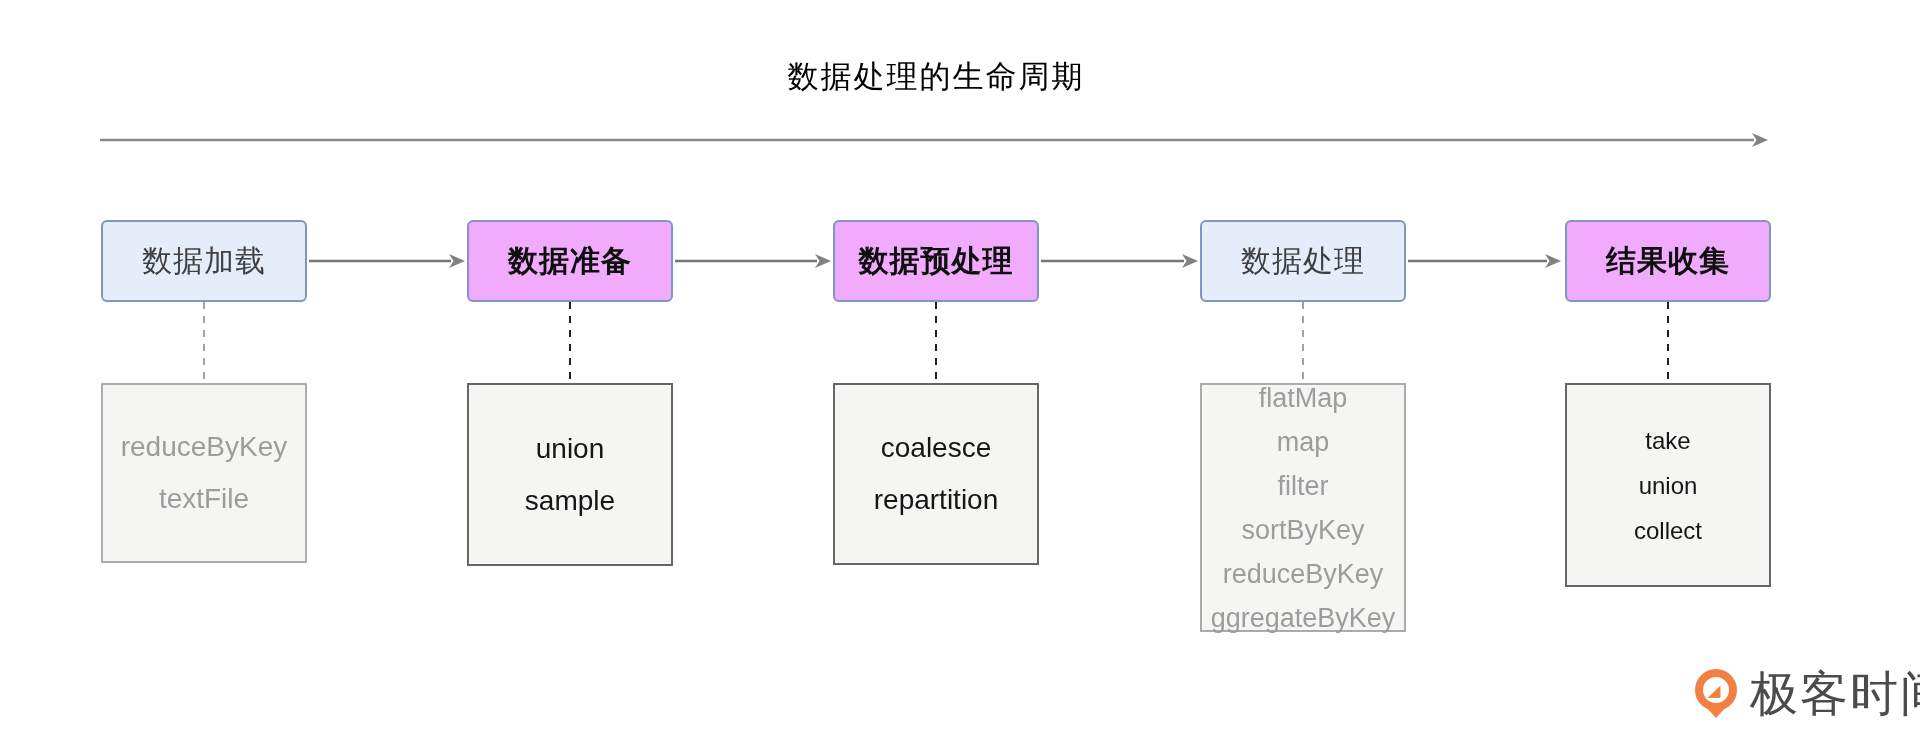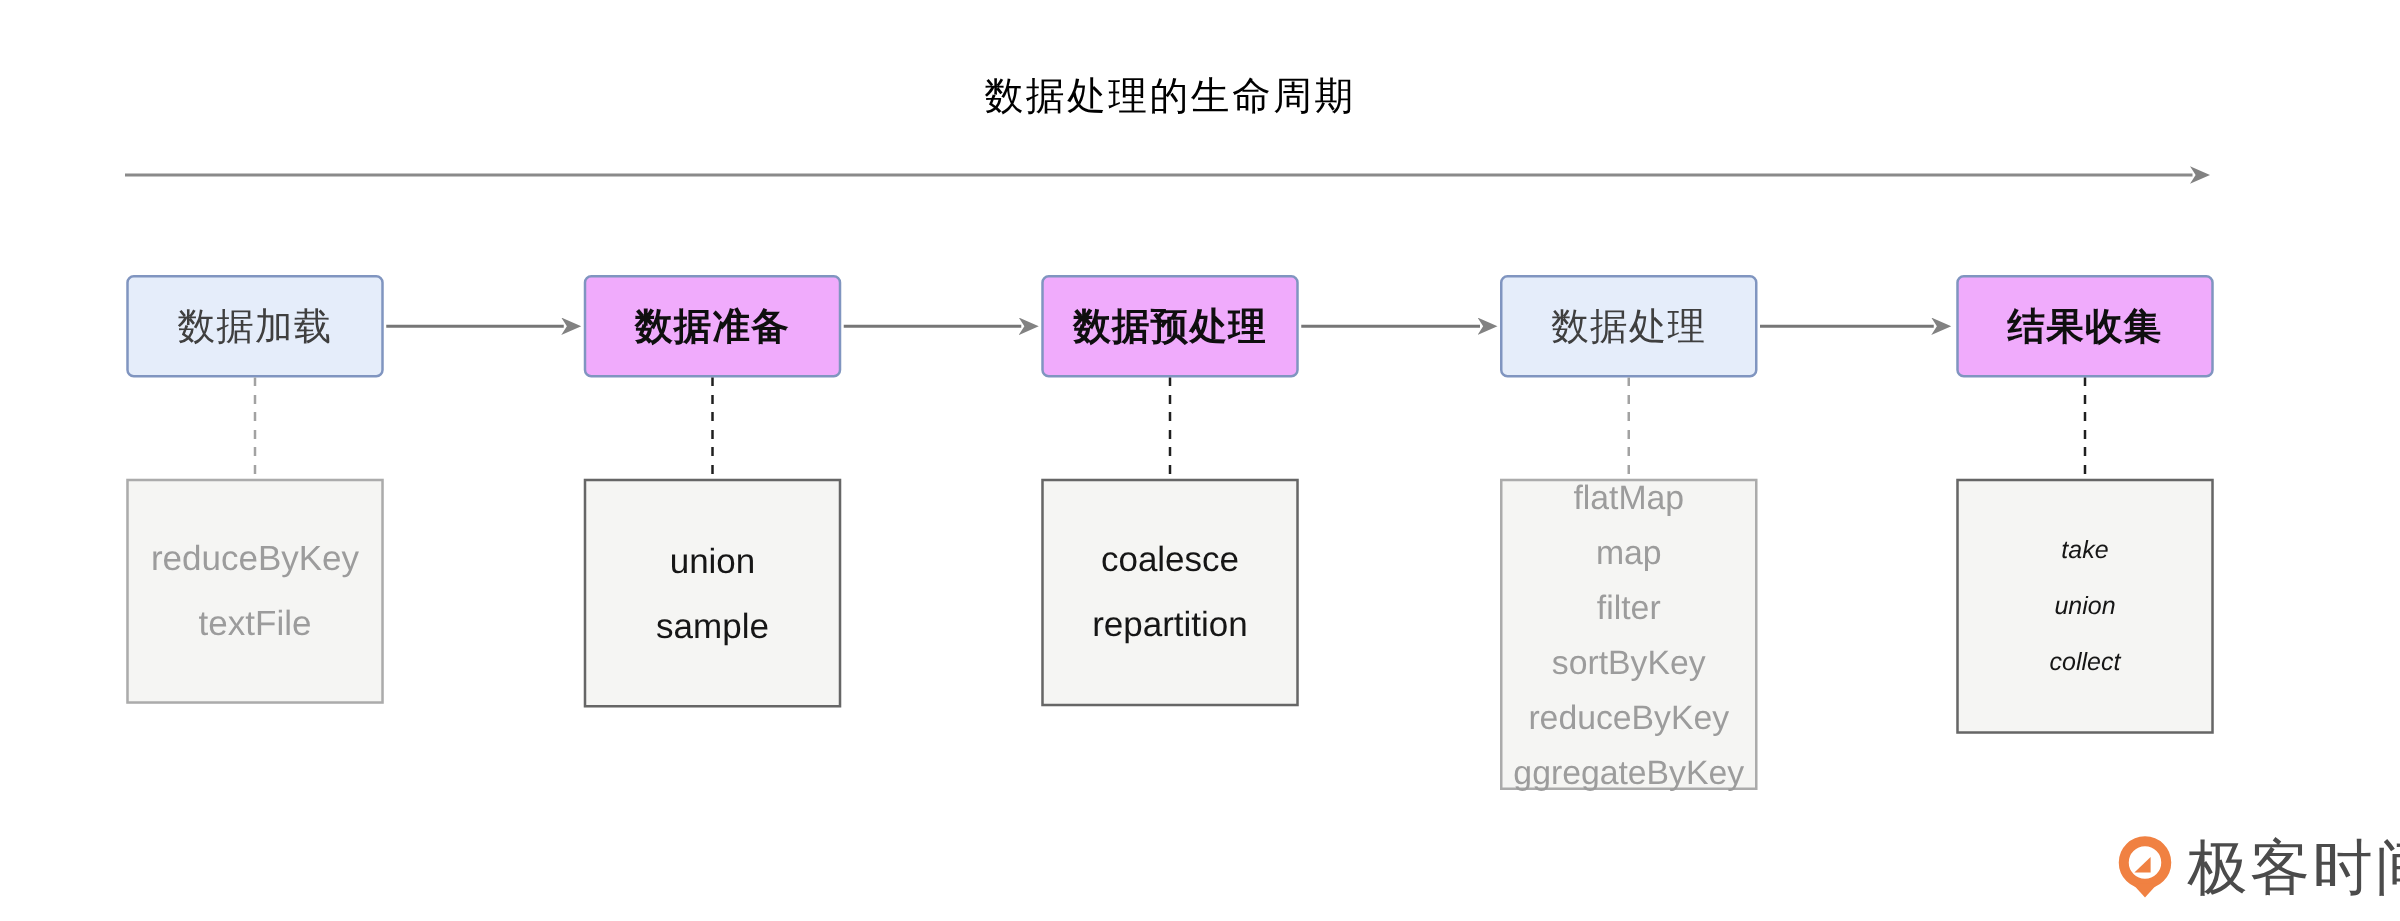--- a/index.html
+++ b/index.html
@@ -24,21 +24,21 @@
   .connector.dark{--dash:#1f1f1f;}
   .connector.gray{--dash:#a2a2a2;}
 
   .ops{position:absolute;top:383px;left:0;width:206px;box-sizing:border-box;background:#f5f5f3;
        display:flex;flex-direction:column;align-items:center;justify-content:center;text-align:center;}
   .ops.active{border:2px solid #666666;}
   .ops.inactive{border:2px solid #ababab;}
   .op{white-space:nowrap;}
   .ops.two .op{font-size:28px;line-height:52px;}
   .ops.six .op{font-size:27px;line-height:44px;}
-  .ops.four .op{font-size:20px;line-height:45px;font-style:italic;}
+  .ops.four .op{font-size:24px;line-height:45px;}
   .op.dark{color:#161616;}
   .op.gray{color:#9c9c9c;}
 
   .logo{position:absolute;left:1692px;top:662px;display:flex;align-items:center;gap:10px;}
   .logo-text{font-size:48px;color:#4b4b4b;letter-spacing:2px;white-space:nowrap;}
 </style>
 </head>
 <body>
 
 <div class="canvas">

